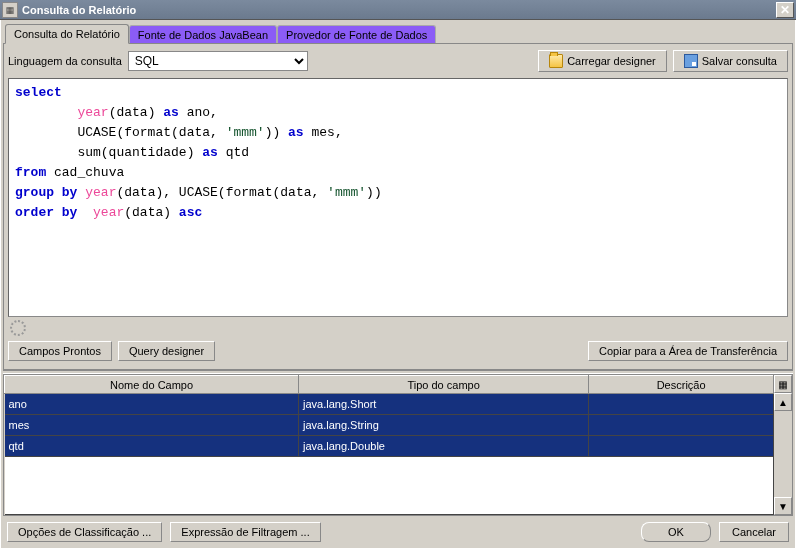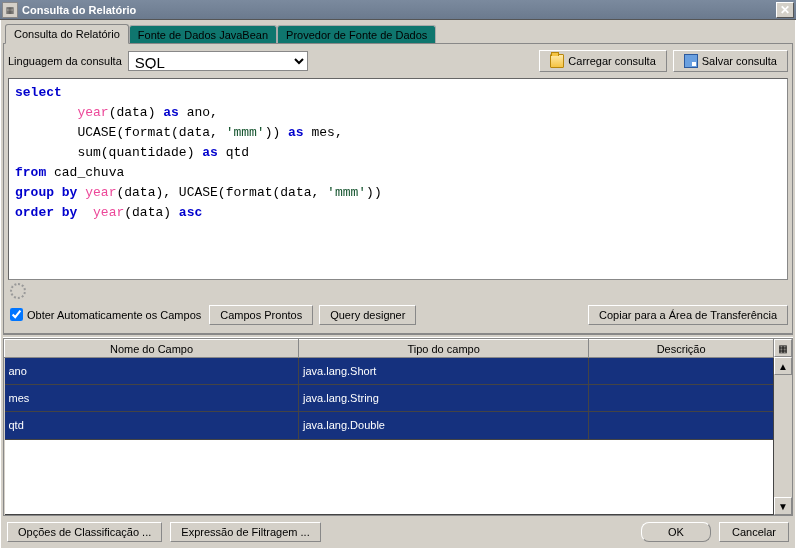--- a/index.html
+++ b/index.html
@@ -59,21 +59,21 @@
 }
 .tabs-row {
   display: flex;
   align-items: flex-end;
   height: 22px;
   padding-left: 2px;
 }
 .tab {
   border: 1px solid #888;
   border-bottom: none;
-  background: #0f766e;
+  background: #8b5cf6;
   padding: 3px 8px;
   font-size: 11px;
   margin-right: 0px;
   cursor: pointer;
   border-top-left-radius: 3px;
   border-top-right-radius: 3px;
 }
 .tab.active {
   background: #d4d0c8;
   border-bottom: 1px solid #d4d0c8;
@@ -96,21 +96,21 @@
   padding: 4px;
 }
 .query-top-row {
   display: flex;
   align-items: center;
   gap: 6px;
   padding: 2px 0 6px 0;
 }
 .query-top-row label { font-size: 11px; }
 .dropdown {
-  font-size: 15px;
+  font-size: 12px;
   height: 20px;
   border: 1px solid #888;
   background: #fff;
   padding: 1px 2px;
   min-width: 180px;
 }
 .spacer { flex: 1; }
 .btn {
   font-size: 11px;
   background: #d4d0c8;
@@ -200,21 +200,21 @@
   height: 4px;
   background: #d4d0c8;
   border-top: 1px solid #888;
   border-bottom: 1px solid #fff;
 }
 .fields-panel {
   border: 1px solid #888;
   background: #d4d0c8;
   display: flex;
   flex-direction: column;
-  height: 178px;
+  height: 142px;
 }
 .fields-table-wrap {
   flex: 1;
   display: flex;
   overflow: hidden;
 }
 .fields-table {
   flex: 1;
   border-collapse: collapse;
   font-size: 11px;
@@ -293,45 +293,41 @@
   <div class="tab-content">
 
     <div class="query-top-row">
       <label>Linguagem da consulta</label>
       <select class="dropdown">
         <option>SQL</option>
       </select>
       <span class="spacer"></span>
       <button class="btn">
         <span class="btn-icon icon-folder"></span>
-        <span>Carregar consulta</span>
+        <span>Carregar designer</span>
       </button>
       <button class="btn">
         <span class="btn-icon icon-disk"></span>
         <span>Salvar consulta</span>
       </button>
     </div>
 
     <div class="sql-editor"><span class="kw-blue">select</span>
 <span>        </span><span class="kw-mag">year</span><span>(data) </span><span class="kw-blue">as</span><span> ano,</span>
 <span>        UCASE(format(data, </span><span class="kw-red">'mmm'</span><span>)) </span><span class="kw-blue">as</span><span> mes,</span>
 <span>        sum(quantidade) </span><span class="kw-blue">as</span><span> qtd</span>
 <span class="kw-blue">from</span><span> cad_chuva</span>
 <span class="kw-blue">group</span><span class="kw-blue"> by</span><span> </span><span class="kw-mag">year</span><span>(data), UCASE(format(data, </span><span class="kw-red">'mmm'</span><span>))</span>
 <span class="kw-blue">order</span><span class="kw-blue"> by</span><span>  </span><span class="kw-mag">year</span><span>(data) </span><span class="kw-blue">asc</span></div>
 
     <div class="status-row">
       <span class="spinner"></span>
     </div>
 
     <div class="action-buttons-row">
-      <label class="checkbox-row">
-        <input type="checkbox" checked="" style="">
-        <span>Obter Automaticamente os Campos</span>
-      </label>
       <button class="btn">Campos Prontos</button>
       <button class="btn">Query designer</button>
       <span class="spacer"></span>
       <button class="btn">Copiar para a Área de Transferência</button>
     </div>
 
   </div>
 
   <div class="divider"></div>
 

